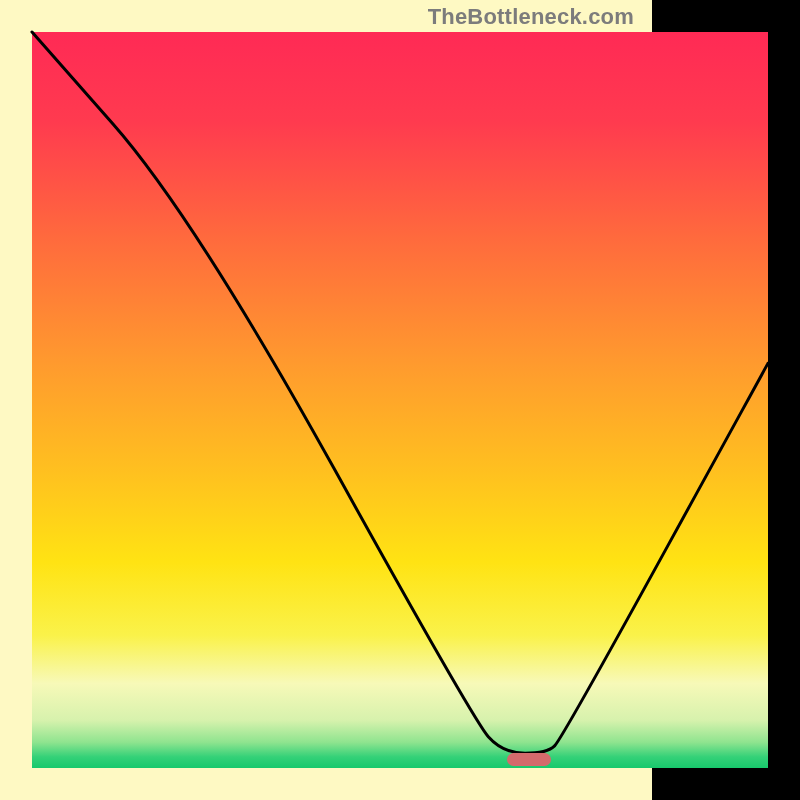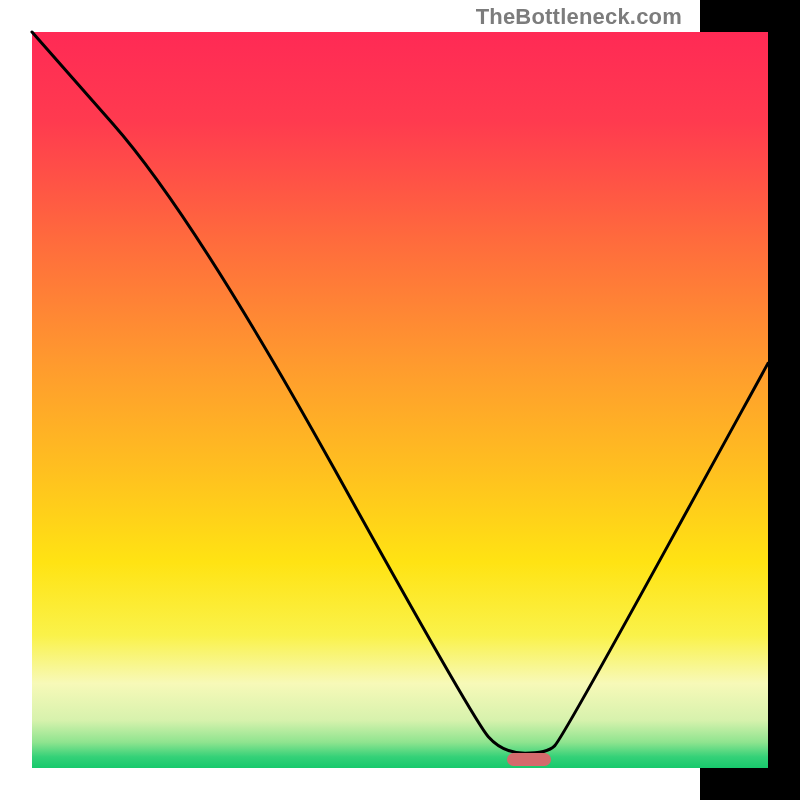--- a/index.html
+++ b/index.html
@@ -8,22 +8,21 @@
     width: 800px;
     height: 800px;
     background: #000;
     overflow: hidden;
     font-family: Arial, Helvetica, sans-serif;
   }
   .frame {
     position: relative;
     width: 652px;
     height: 800px;
-    background: #ffffff;
-    padding-left: 48px;
+    background: #fef9c3;
   }
   .attribution {
     position: absolute;
     top: 4px;
     right: 18px;
     color: #7c7c7c;
     font-size: 22px;
     font-weight: 600;
     letter-spacing: 0.2px;
     user-select: none;

